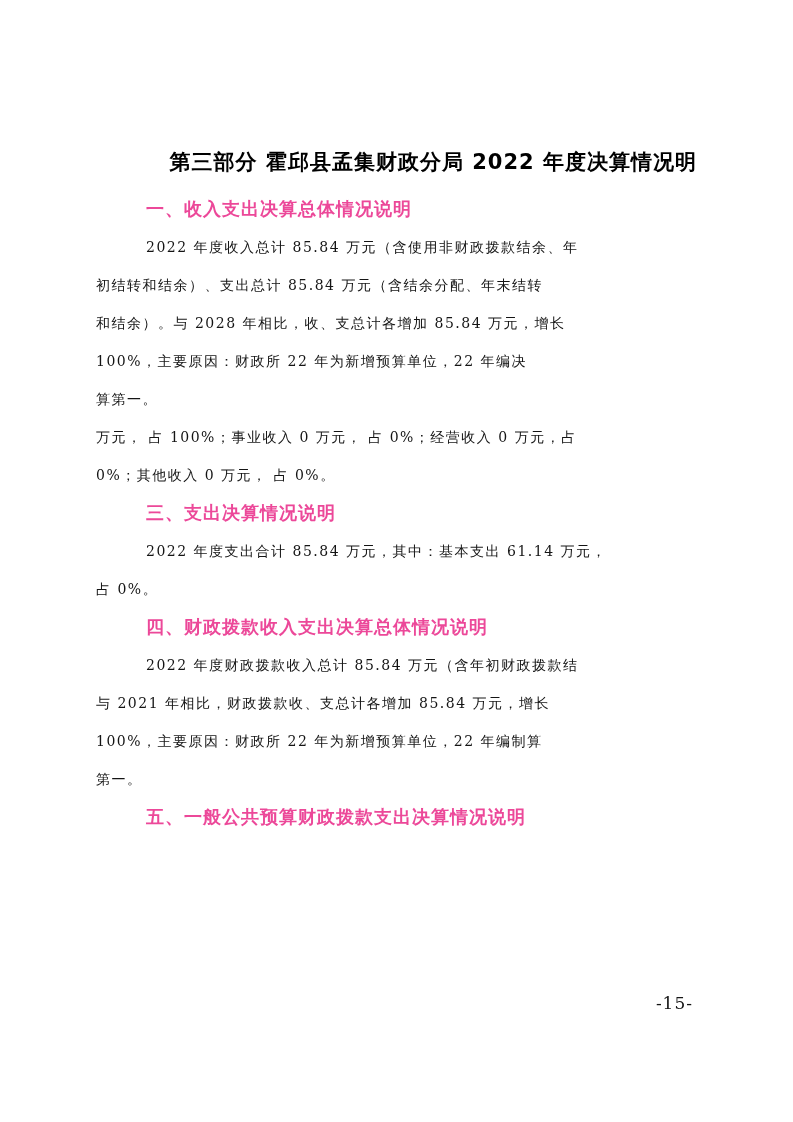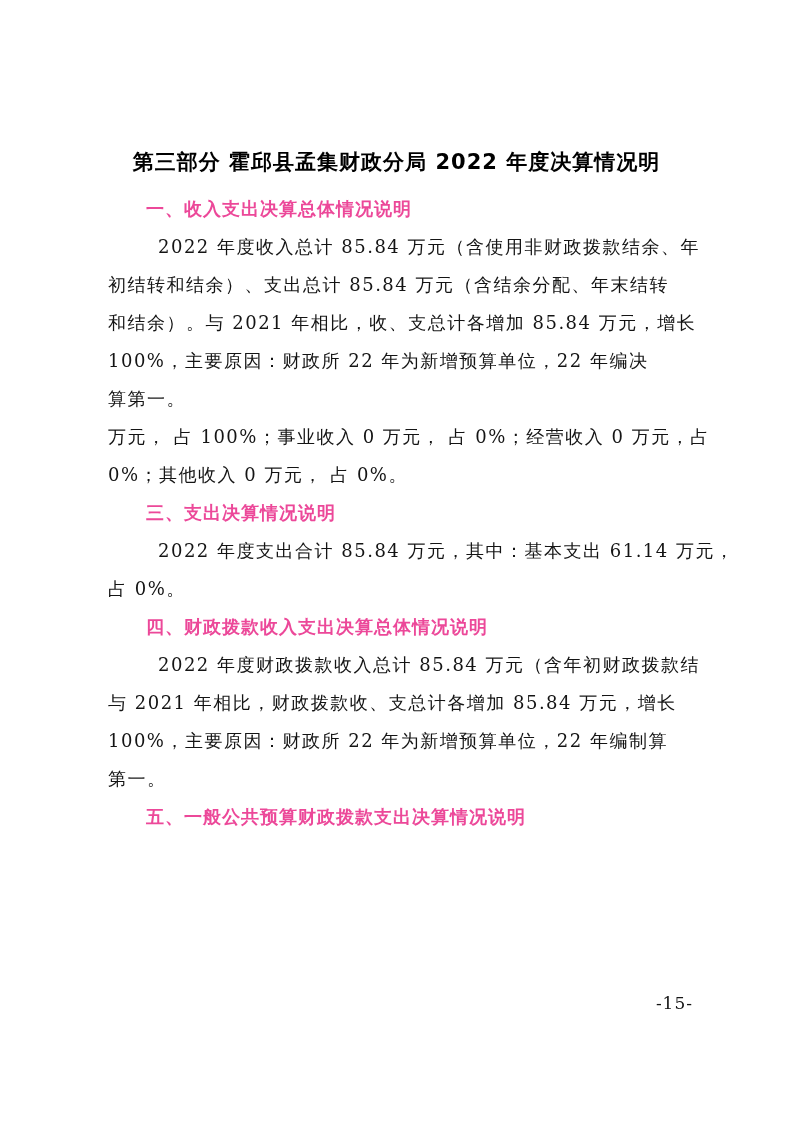--- a/index.html
+++ b/index.html
@@ -21,45 +21,44 @@
     left: 96px;
     top: 146px;
     width: 601px;
   }
   .doc-title {
     font-family: "DejaVu Sans", "Liberation Sans", sans-serif;
     font-weight: bold;
     font-size: 21px;
     line-height: 32px;
     letter-spacing: 1px;
-    text-align: center;
+    text-align: right;
     white-space: nowrap;
     margin: 0 0 12px 0;
     color: #000000;
   }
   .section-heading {
     font-family: "DejaVu Sans", "Liberation Sans", sans-serif;
     font-weight: bold;
     font-size: 18px;
     height: 38px;
     line-height: 38px;
     letter-spacing: 1px;
     padding-left: 50px;
     white-space: nowrap;
     color: #ec4899;
   }
   .body-line {
     font-family: "DejaVu Serif", "Liberation Serif", serif;
-    font-size: 18px;
+    font-size: 14px;
     height: 38px;
     line-height: 38px;
     letter-spacing: 1.5px;
     white-space: nowrap;
     color: #141414;
-    margin-left: 12px;
   }
   .body-line.indent {
     padding-left: 50px;
   }
   .page-number {
     position: absolute;
     top: 992px;
     right: 100px;
     font-family: "DejaVu Serif", "Liberation Serif", serif;
     font-size: 17px;
@@ -75,21 +74,21 @@
   <div class="content">
     <div class="doc-title">第三部分 霍邱县孟集财政分局 2022 年度决算情况明</div>
     <div id="sections-container">
   <div class="section">
     <div class="section-heading">一、收入支出决算总体情况说明</div>
 
   <div class="body-line indent">2022 年度收入总计 85.84 万元（含使用非财政拨款结余、年</div>
 
   <div class="body-line">初结转和结余）、支出总计 85.84 万元（含结余分配、年末结转</div>
 
-  <div class="body-line">和结余）。与 2021 年相比，收、支总计各增加 85.84 万元，增长</div>
+  <div class="body-line">和结余）。与 2028 年相比，收、支总计各增加 85.84 万元，增长</div>
 
   <div class="body-line">100%，主要原因：财政所 22 年为新增预算单位，22 年编决</div>
 
   <div class="body-line">算第一。</div>
 </div>
 
   <div class="section">
 
 
   <div class="body-line">万元， 占 100%；事业收入 0 万元， 占 0%；经营收入 0 万元，占</div>

